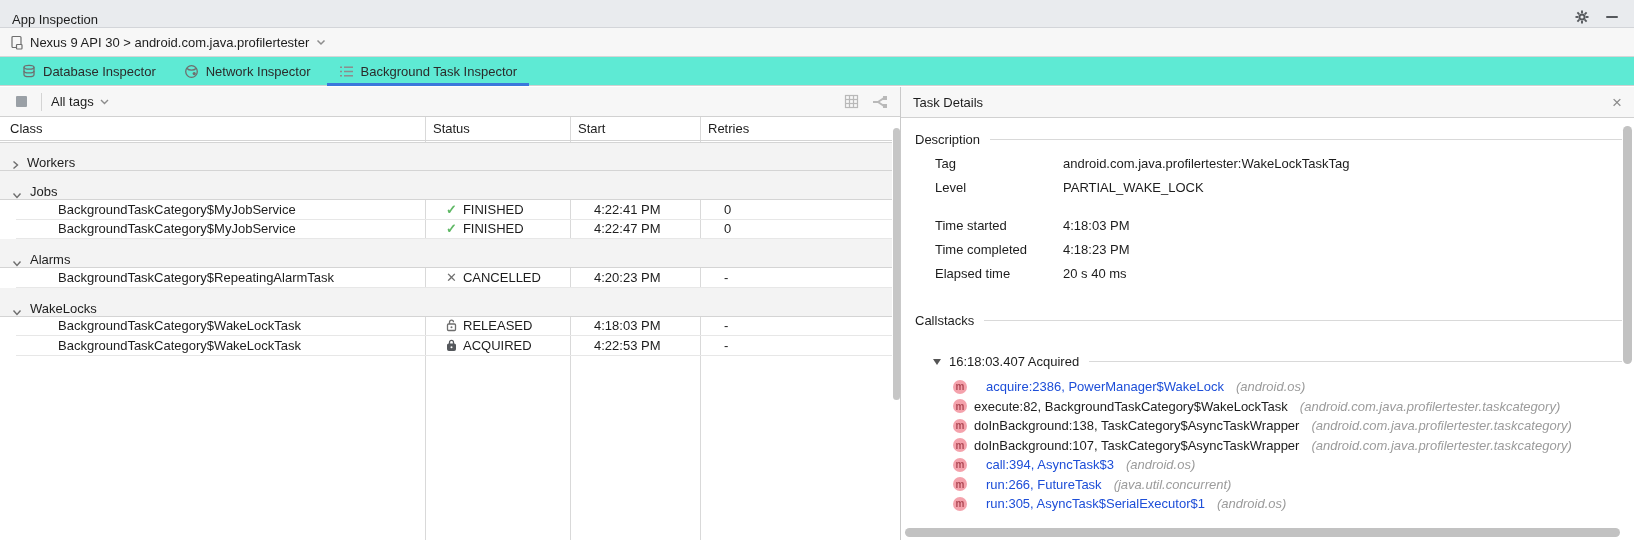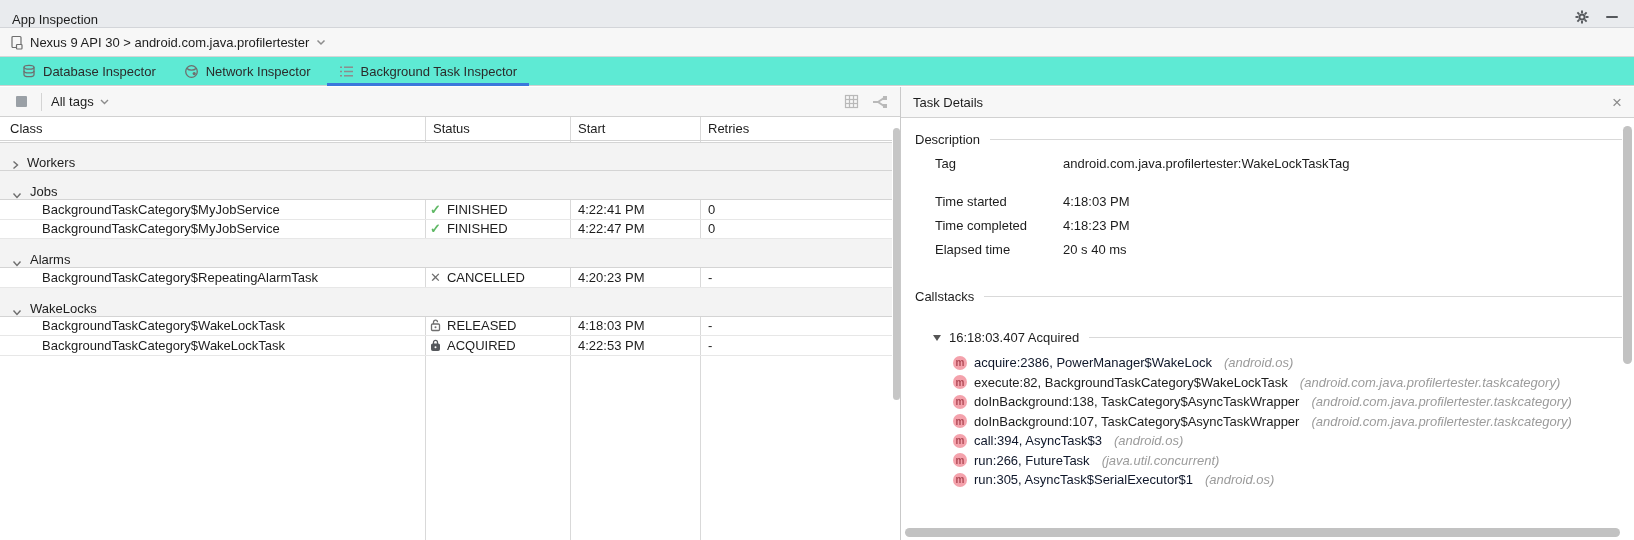--- a/index.html
+++ b/index.html
@@ -39,21 +39,21 @@
   
   .table { position:absolute; top:30px; left:0; right:8px; bottom:0; background:#fff; }
   .vlines div { position:absolute; top:0; bottom:0; width:1px; background:#d9d9d9; }
   .vl1 { left:425px; } .vl2 { left:570px; } .vl3 { left:700px; }
   .thead { position:relative; height:24px; border-bottom:1px solid #d4d4d4; display:grid; grid-template-columns:425px 145px 130px 1fr; align-items:center; color:#1d1d1d; }
   .thead .th { padding-left:8px; }
   .thead .th:first-child { padding-left:10px; }
   .grouprow { position:relative; height:29px; background:#f3f3f3; border-bottom:1px solid #d4d4d4; display:flex; align-items:flex-end; padding-left:12px; gap:8px; cursor:pointer; }
   .grouprow.first { border-top:1px solid #d4d4d4; margin-top:1px; }
   .grouprow .glabel { color:#1d1d1d; }
-  .datarow { position:relative; height:19.5px; border-bottom:1px solid #e7e7e7; display:grid; grid-template-columns:425px 145px 130px 1fr; align-items:center; cursor:pointer; }
+  .datarow { position:relative; height:19.5px; border-bottom:1px solid #e7e7e7; display:grid; grid-template-columns:425px 145px 130px 1fr; align-items:center; cursor:pointer;margin-left:16px; }
   .datarow .cell-class { padding-left:42px; white-space:nowrap; }
   .datarow .cell-status { padding-left:5px; display:flex; align-items:center; gap:6px; }
   .datarow .cell-start { padding-left:8px; }
   .datarow .cell-retries { padding-left:8px; }
   .check { color:#5fb865; font-size:13px; font-weight:bold; }
   .crossmark { color:#6e6e6e; font-size:13px; }
 
   
   .left-scroll { position:absolute; top:30px; right:0; width:8px; bottom:0; }
   .left-thumb { position:absolute; top:11px; left:1px; width:7px; height:272px; background:#c6c6c6; border-radius:4px; }
@@ -72,21 +72,21 @@
   .field .flabel { width:128px; color:#1d1d1d; }
   .field .fvalue { color:#1d1d1d; }
   .sec-gap { height:14px; }
   .cs-entry { display:flex; align-items:center; margin-top:26px; padding-left:18px; }
   .tri-down { width:0; height:0; border-left:4.5px solid transparent; border-right:4.5px solid transparent; border-top:6px solid #555; margin-right:8px; }
   .cs-entry .entry-text { white-space:nowrap; color:#1d1d1d; }
   .frames { margin-top:8px; padding-left:38px; }
   .frame { display:flex; align-items:center; gap:7px; height:19.5px; white-space:nowrap; }
   .m-badge { width:14px; height:14px; border-radius:50%; background:#f4a2ac; color:#b04a56; font-size:10px; font-weight:bold; display:flex; align-items:center; justify-content:center; flex:0 0 14px; }
   .frame .ftext { color:#1d1d1d; }
-  .frame.muted .ftext { color:#0f172a; }
+  .frame.muted .ftext { color:#1d4ed8;margin-left:12px; }
   .fpkg { color:#9b9b9b; font-style:italic; margin-left:5px; }
   .frame.muted .fpkg { color:#9b9b9b; }
 
   
   .rp-vscroll { position:absolute; top:31px; right:2px; width:9px; bottom:0; }
   .rp-vthumb { position:absolute; top:8px; left:0; width:9px; height:238px; background:#c2c2c2; border-radius:5px; }
   .rp-hscroll { position:absolute; left:4px; right:14px; bottom:2px; height:10px; }
   .rp-hthumb { position:absolute; left:0; right:0; height:9px; background:#c2c2c2; border-radius:5px; }
 
   svg { display:block; }
@@ -326,20 +326,24 @@
       <div class="rp-body">
 
         <div class="sec-head">
           <span class="sec-label">Description</span>
           <span class="rule"></span>
         </div>
         <div class="field">
           <span class="flabel">Tag</span>
           <span class="fvalue">android.com.java.profilertester:WakeLockTaskTag</span>
         </div>
+        <div class="field">
+          <span class="flabel">Level</span>
+          <span class="fvalue">PARTIAL_WAKE_LOCK</span>
+        </div>
 
         <div class="sec-gap"></div>
         <div class="field">
           <span class="flabel">Time started</span>
           <span class="fvalue">4:18:03 PM</span>
         </div>
         <div class="field">
           <span class="flabel">Time completed</span>
           <span class="fvalue">4:18:23 PM</span>
         </div>

